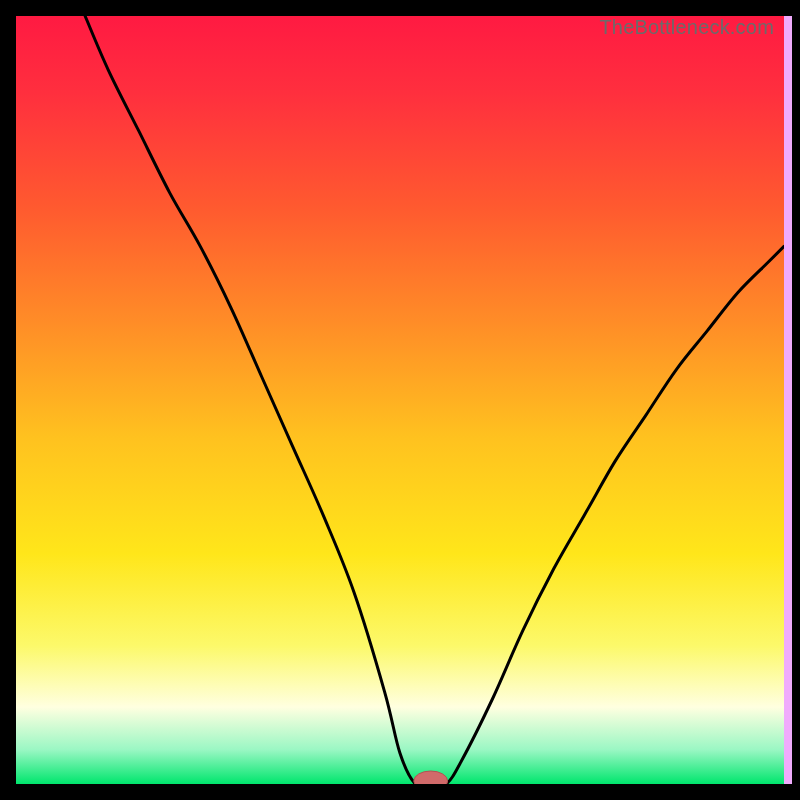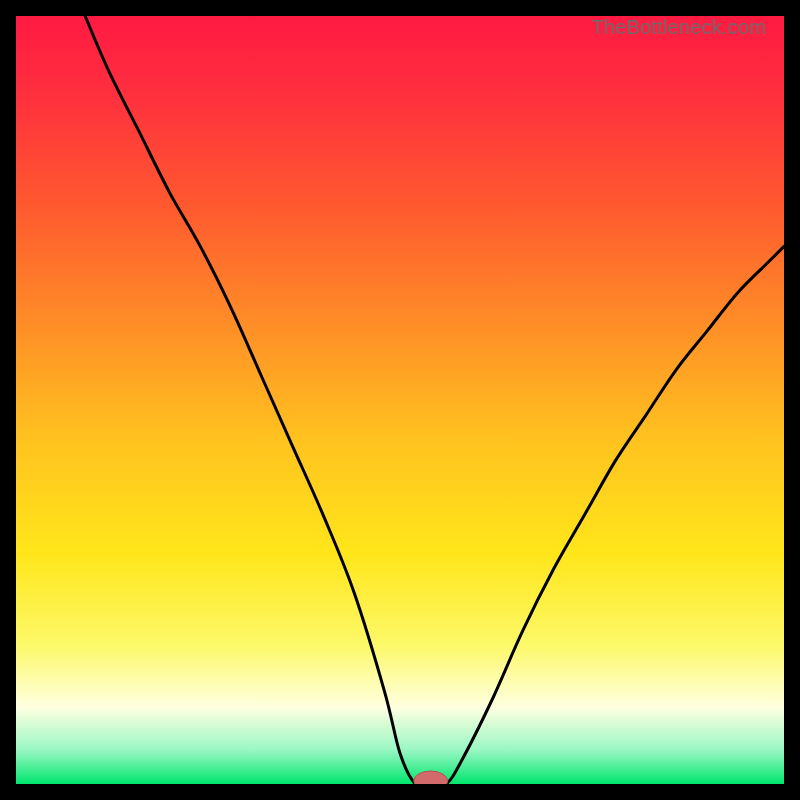--- a/index.html
+++ b/index.html
@@ -10,21 +10,22 @@
     background: #000;
     overflow: hidden;
     font-family: Arial, Helvetica, sans-serif;
   }
   .frame {
     position: absolute;
     left: 16px;
     top: 16px;
     width: 768px;
     height: 768px;
-    background: #bef264;
+    background: #f0abfc;
+    padding-left: 8px;
   }
   .plot {
     position: absolute;
     left: 0;
     top: 0;
     width: 768px;
     height: 768px;
   }
   .watermark {
     position: absolute;

